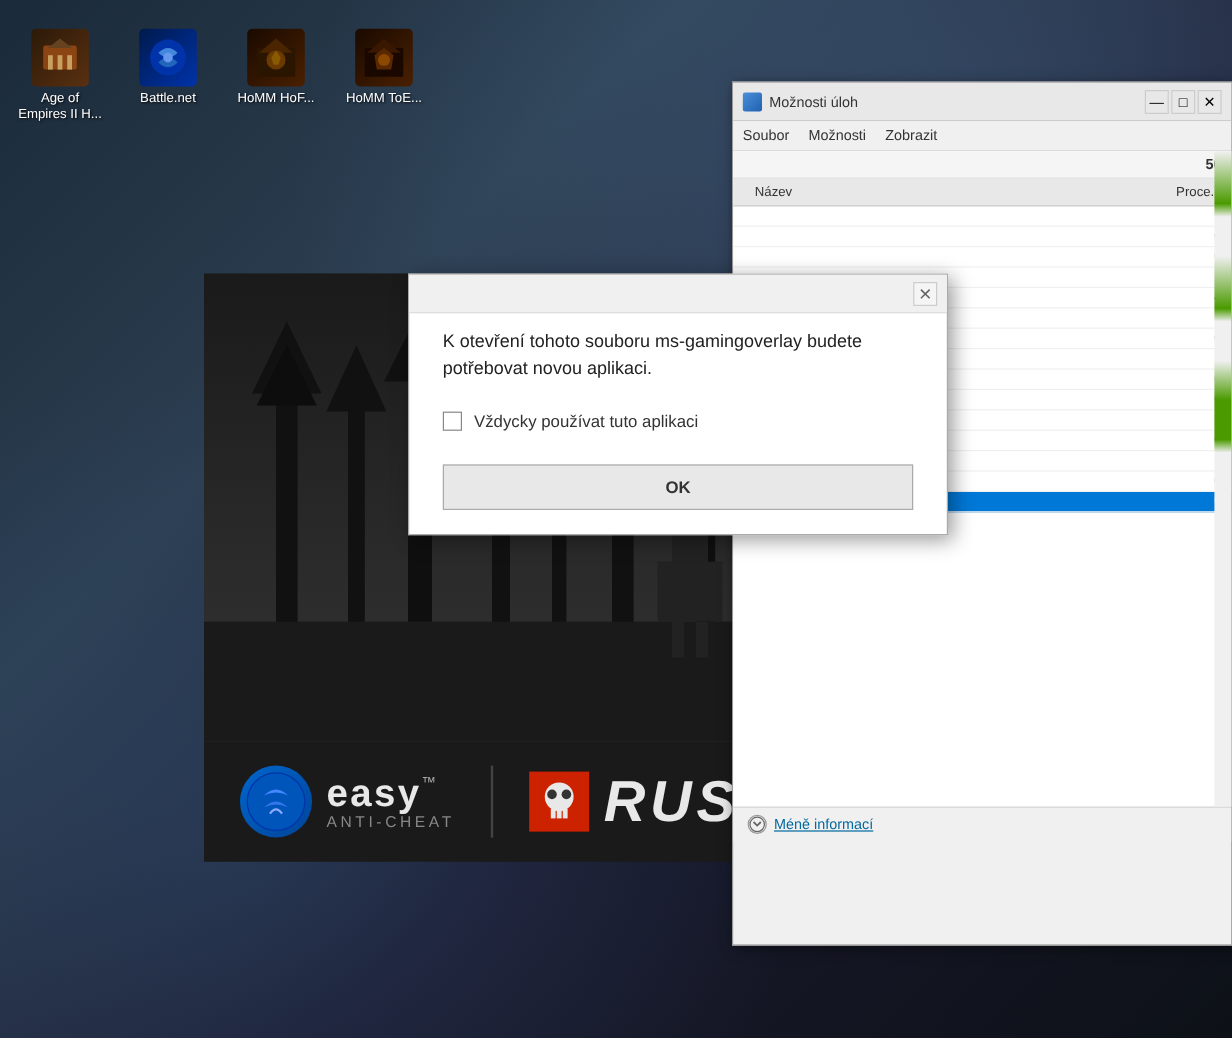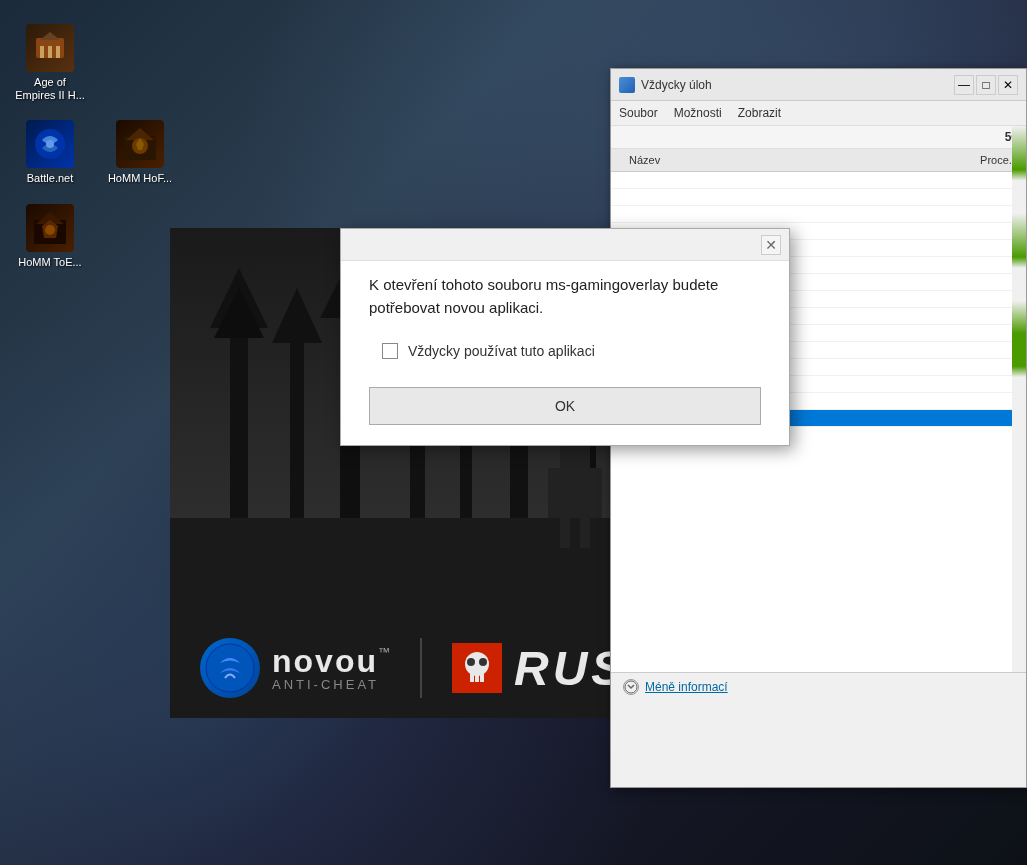--- a/index.html
+++ b/index.html
@@ -28,21 +28,21 @@
         radial-gradient(ellipse at 80% 20%, rgba(100, 150, 200, 0.3) 0%, transparent 50%),
         radial-gradient(ellipse at 20% 80%, rgba(50, 80, 120, 0.4) 0%, transparent 40%);
     }
 
     
     #desktop-icons {
       position: absolute;
       top: 20px;
       left: 10px;
       display: flex;
-      flex-direction: column;
+      flex-direction: row;
       gap: 10px;
     }
 
     .desktop-icon {
       display: flex;
       flex-direction: column;
       align-items: center;
       width: 80px;
       cursor: pointer;
       padding: 4px;
@@ -396,21 +396,20 @@
       color: #222;
       line-height: 1.5;
       margin-bottom: 24px;
     }
 
     #dialog-checkbox-row {
       display: flex;
       align-items: center;
       gap: 10px;
       margin-bottom: 28px;
-      margin-left: 13px;
     }
 
     #dialog-checkbox {
       width: 16px;
       height: 16px;
       border: 1px solid #888;
       background: white;
       flex-shrink: 0;
       cursor: pointer;
     }
@@ -423,20 +422,21 @@
     #dialog-ok-btn {
       display: block;
       width: 100%;
       padding: 10px;
       background: #e8e8e8;
       border: 1px solid #aaa;
       font-size: 14px;
       color: #333;
       cursor: pointer;
       text-align: center;
+      font-weight: bold;
     }
 
     
     #tm-process-list::-webkit-scrollbar {
       width: 8px;
     }
     #tm-process-list::-webkit-scrollbar-track {
       background: #f5f5f5;
     }
     #tm-process-list::-webkit-scrollbar-thumb {
@@ -584,21 +584,21 @@
         <div class="eac-icon">
           <svg width="50" height="50" viewBox="0 0 50 50">
             <circle cx="25" cy="25" r="24" fill="#0055bb" stroke="#0033aa" stroke-width="1"></circle>
             <path d="M15 20 Q25 10 35 20 Q25 15 15 20Z" fill="#4488ff"></path>
             <path d="M15 30 Q25 20 35 30 Q25 25 15 30Z" fill="#3377ee"></path>
             <path d="M20 35 Q25 28 30 35" stroke="#88aaff" stroke-width="2" fill="none"></path>
           </svg>
         </div>
         <div class="eac-text-block">
           <div style="display:flex;align-items:flex-start;">
-            <span class="eac-easy">novou</span>
+            <span class="eac-easy">easy</span>
             <span class="eac-tm">™</span>
           </div>
           <span class="eac-subtitle">ANTI-CHEAT</span>
         </div>
       </div>
       <div class="rust-logo-separator"></div>
       <div class="rust-logo">
         <div class="rust-skull-icon">
           <svg width="40" height="40" viewBox="0 0 40 40">
             <rect width="40" height="40" fill="#cc2200"></rect>
@@ -611,21 +611,21 @@
           </svg>
         </div>
         <span class="rust-text">RUST</span>
       </div>
     </div>
   </div>
 
   <div id="task-manager">
     <div id="task-manager-titlebar">
       <div class="tm-icon"></div>
-      <span class="tm-title">Vždycky úloh</span>
+      <span class="tm-title">Možnosti úloh</span>
       <div style="display:flex;gap:2px;">
         <div style="width:20px;height:20px;background:#e8e8e8;border:1px solid #ccc;display:flex;align-items:center;justify-content:center;cursor:pointer;font-size:12px;">—</div>
         <div style="width:20px;height:20px;background:#e8e8e8;border:1px solid #ccc;display:flex;align-items:center;justify-content:center;cursor:pointer;font-size:12px;">□</div>
         <div style="width:20px;height:20px;background:#e8e8e8;border:1px solid #ccc;display:flex;align-items:center;justify-content:center;cursor:pointer;font-size:12px;">✕</div>
       </div>
     </div>
     <div id="task-manager-menubar">
       <span class="menu-item">Soubor</span>
       <span class="menu-item">Možnosti</span>
       <span class="menu-item">Zobrazit</span>

